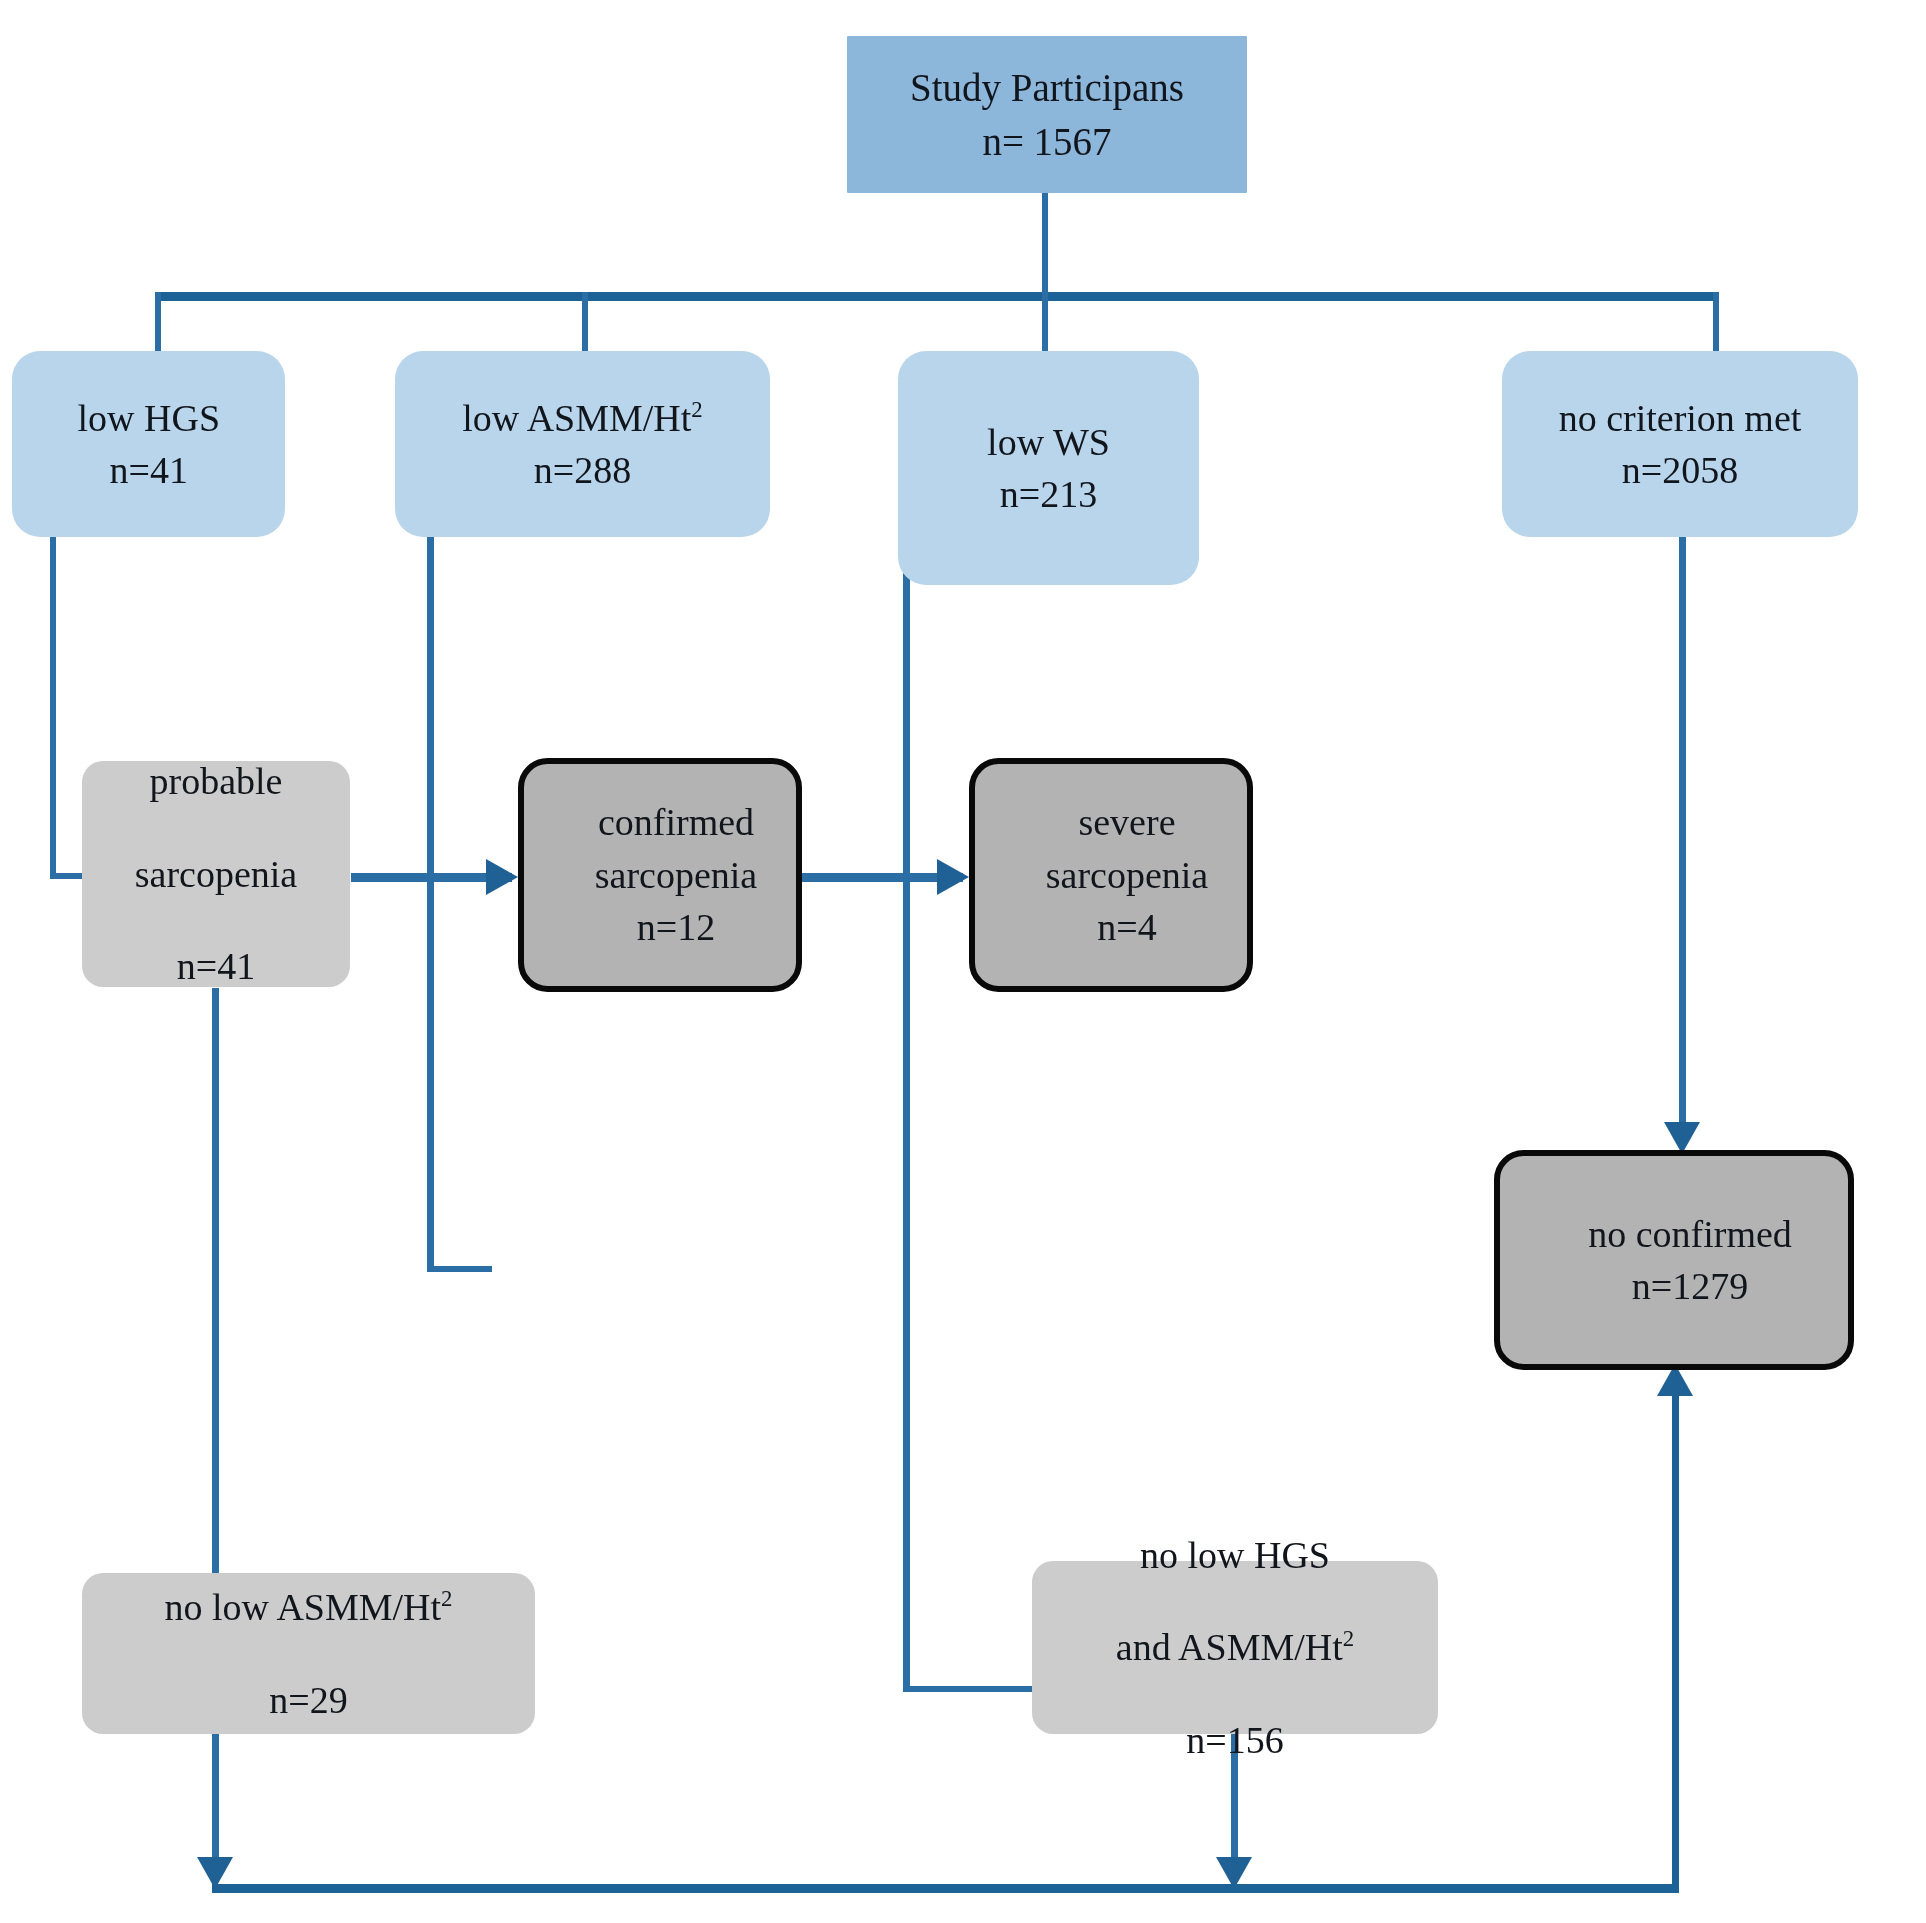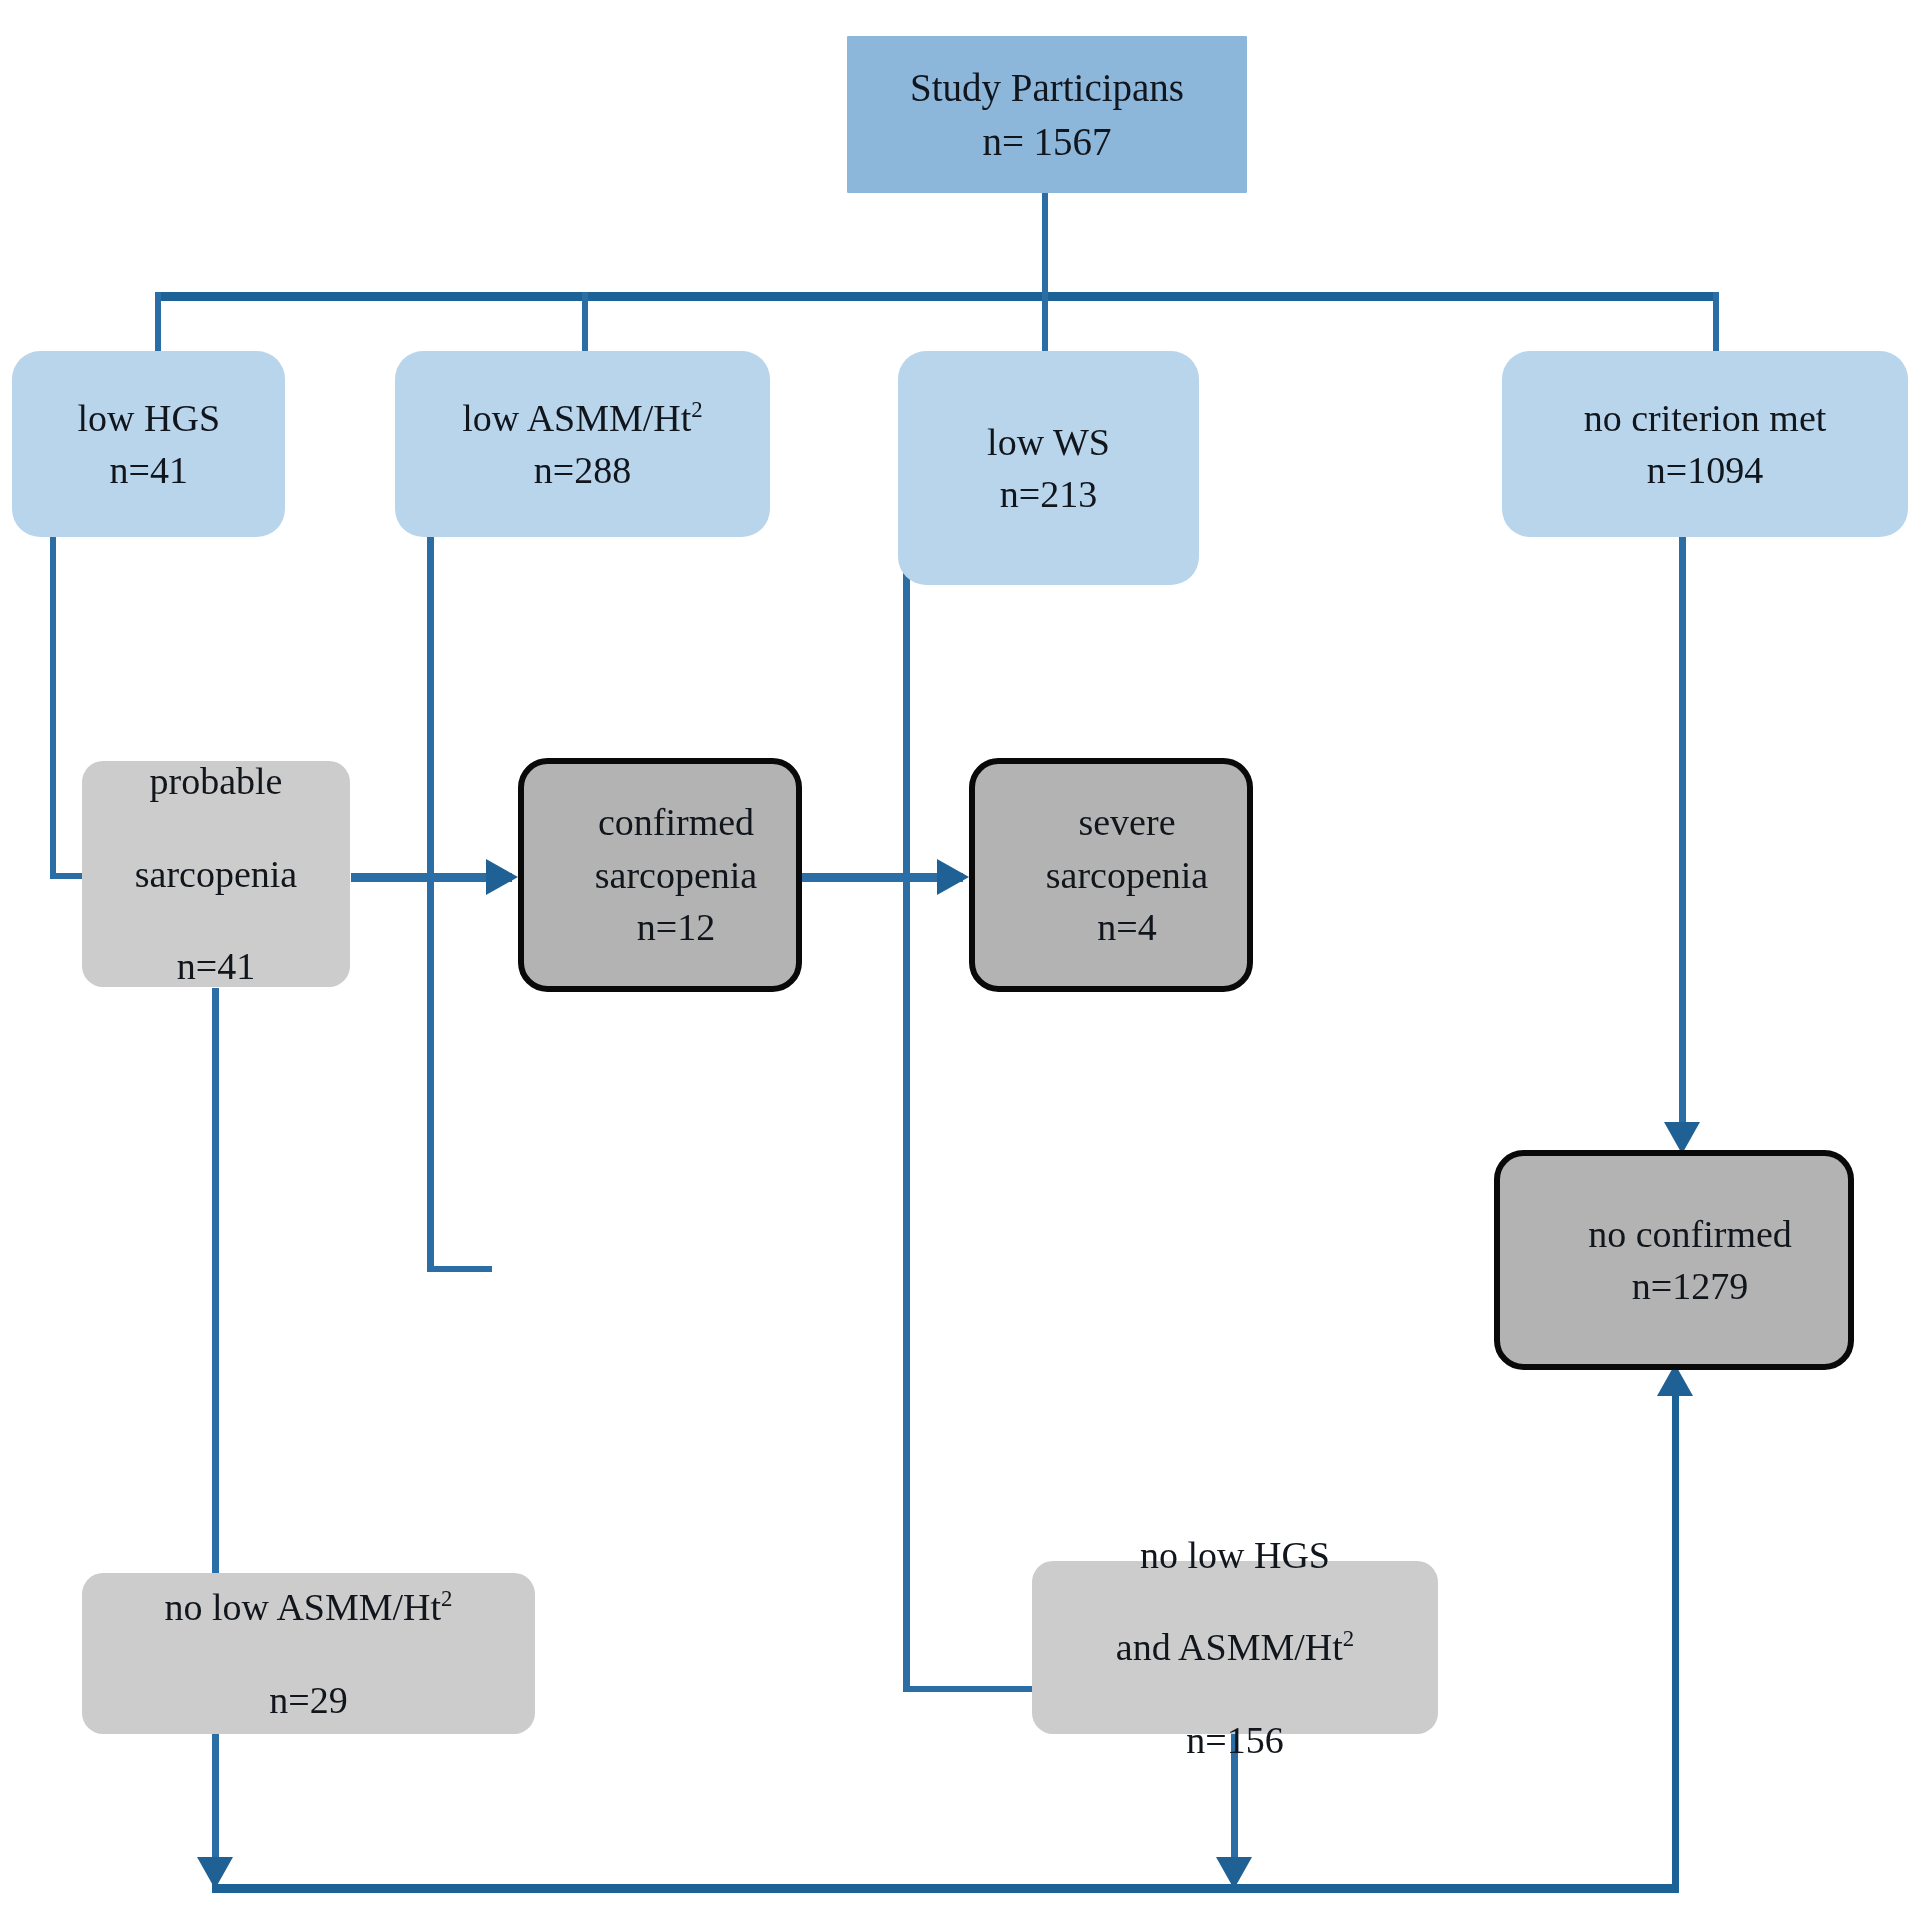--- a/index.html
+++ b/index.html
@@ -157,23 +157,23 @@
   <div class="node style-criterion" style="left:395px; top:351px; width:375px; height:186px;">
     <span class="line"><span>low ASMM/Ht</span><sup>2</sup></span>
     <span class="line">n=288</span>
   </div>
 
   <div class="node style-criterion" style="left:898px; top:351px; width:301px; height:234px;">
     <span class="line">low WS</span>
     <span class="line">n=213</span>
   </div>
 
-  <div class="node style-criterion" style="left:1502px; top:351px; width:406px; height:186px;">
+  <div class="node style-criterion" style="left:1502px; top:351px; width:356px; height:186px;">
     <span class="line">no criterion met</span>
-    <span class="line">n=1094</span>
+    <span class="line">n=2058</span>
   </div>
 
   <div class="node style-soft" style="left:82px; top:761px; width:268px; height:226px;">
     <span class="line">probable</span>
     <span class="line">sarcopenia</span>
     <span class="line">n=41</span>
   </div>
 
   <div class="node style-outlined" style="left:518px; top:758px; width:284px; height:234px;">
     <span class="line">confirmed</span>

